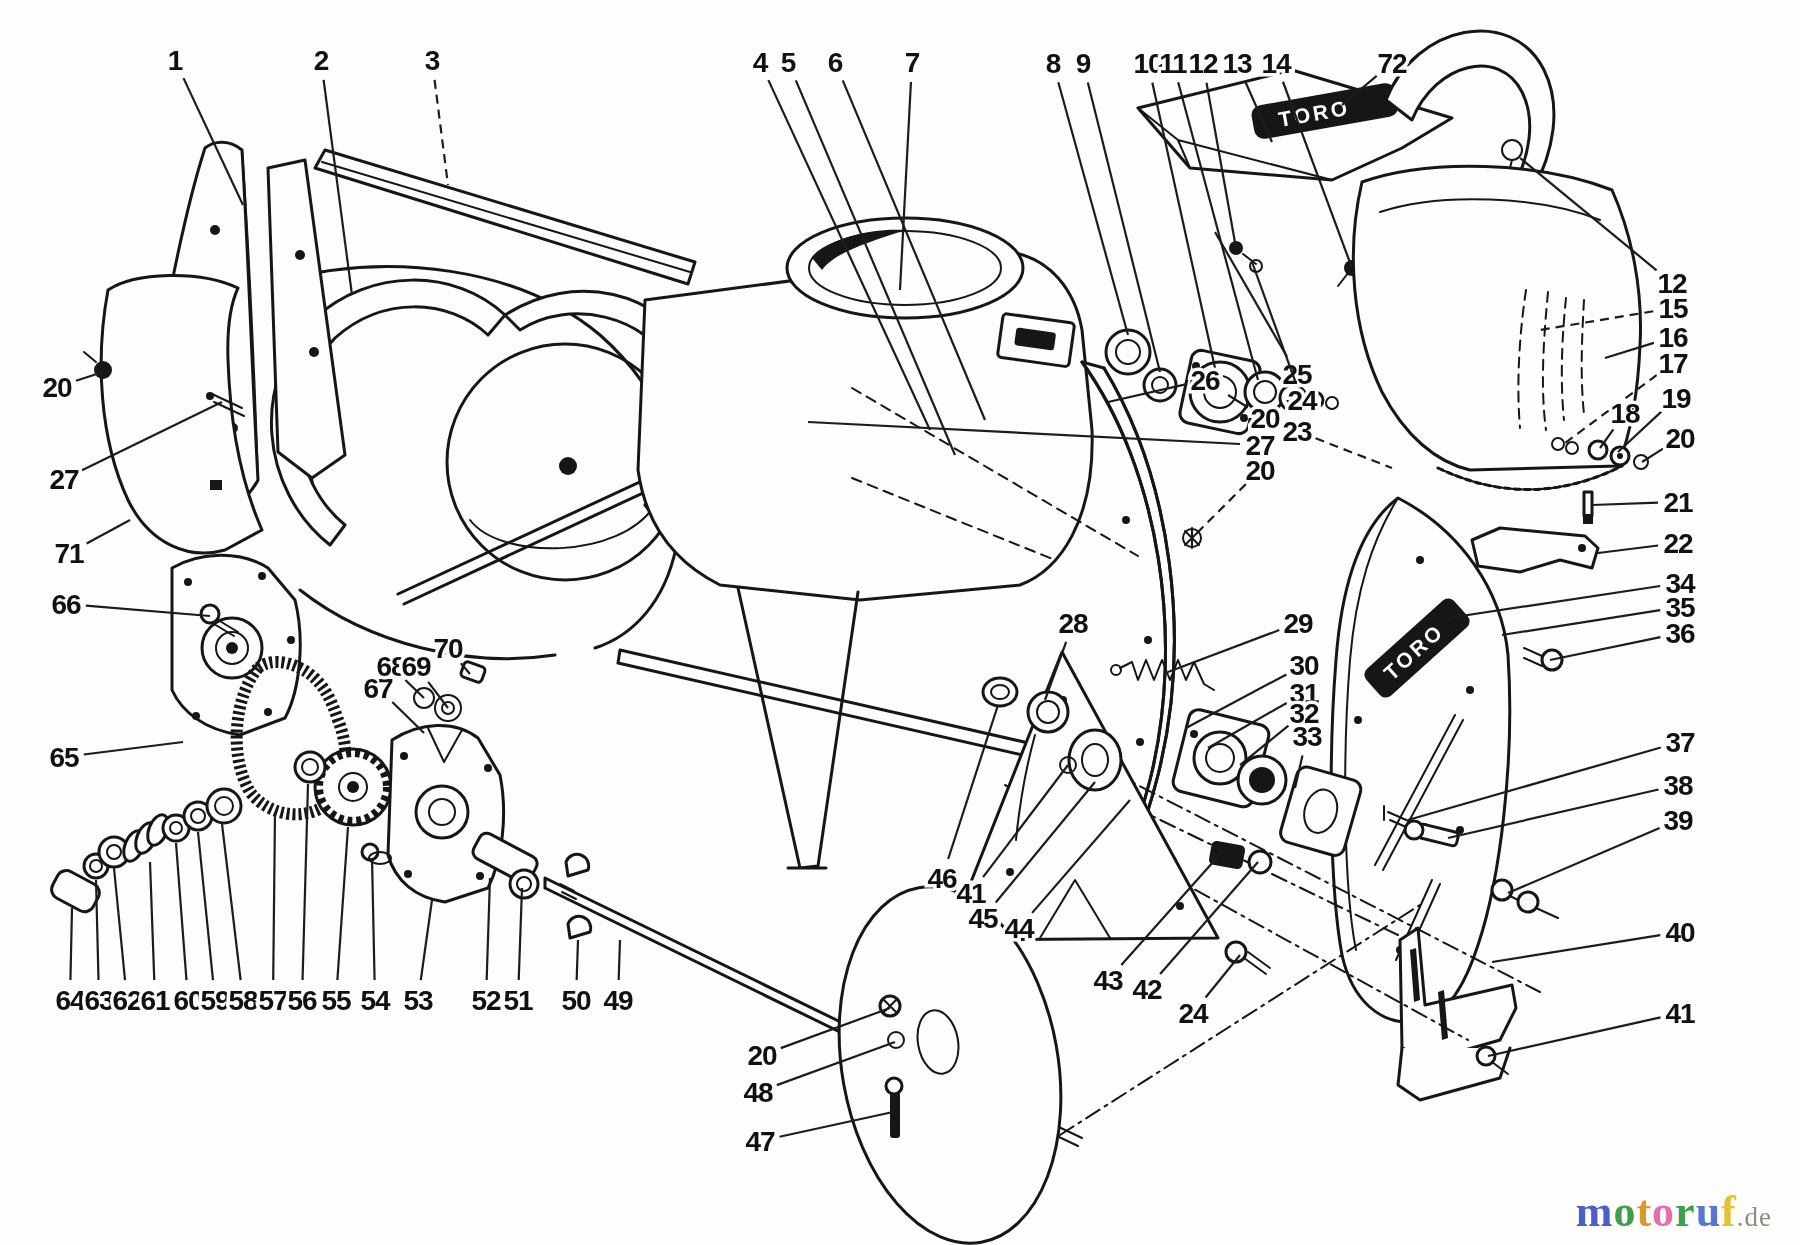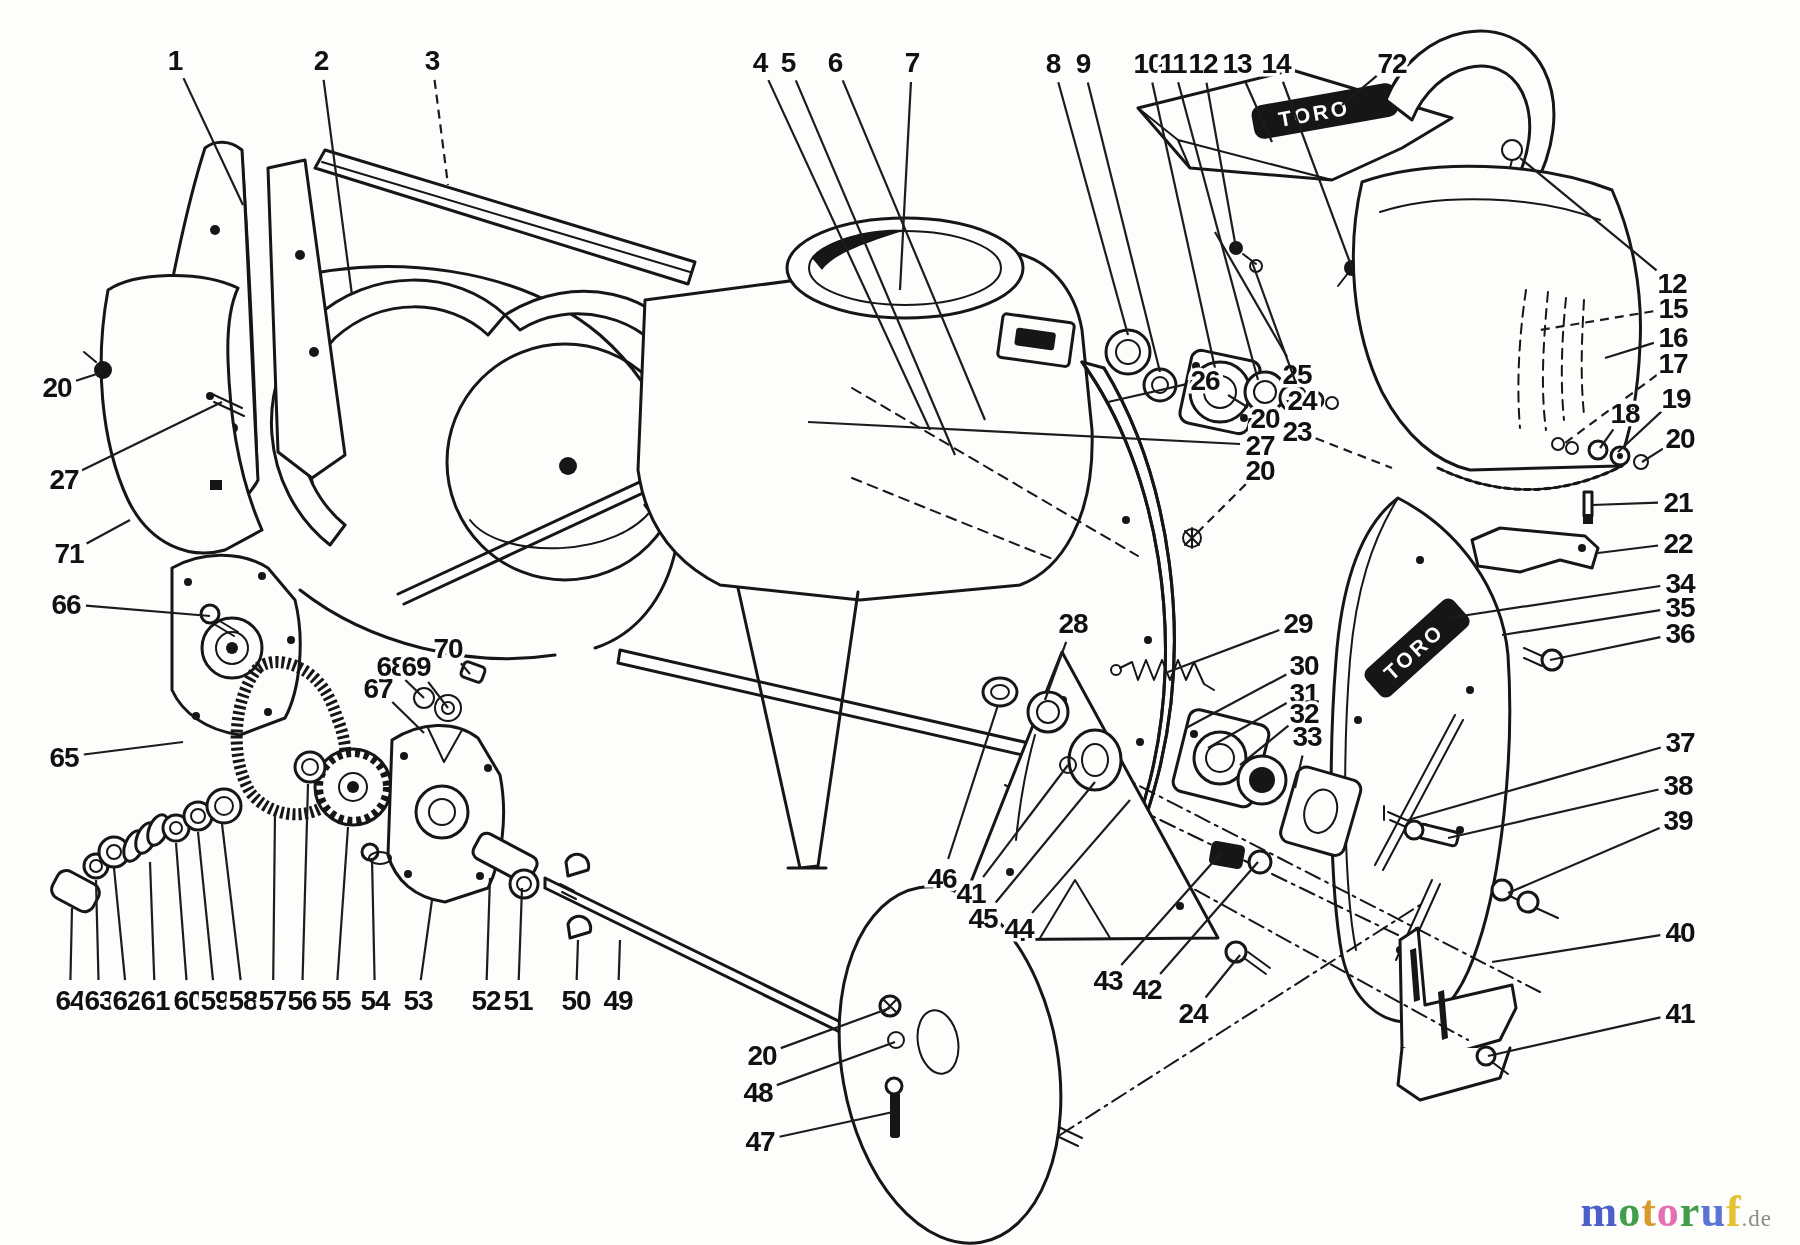--- a/index.html
+++ b/index.html
@@ -13,21 +13,21 @@
   .dash{stroke-dasharray:10 7;}
   .dashdot{stroke-dasharray:16 6 3 6;}
   .hole{fill:#161616;}
   .callout{font:bold 28px "Liberation Sans",sans-serif;letter-spacing:-1px;fill:#111;
            paint-order:stroke;stroke:#fdfdfb;stroke-width:7;}
   .leader{stroke:#1c1c1c;stroke-width:2.2;fill:none;}
   .leader.dashed{stroke-dasharray:9 6;}
   .decaltext{font:bold 21px "Liberation Sans",sans-serif;fill:#ffffff;letter-spacing:3px;}
   #watermark{position:absolute;right:28px;bottom:8px;font-family:"Liberation Serif",serif;
              font-size:44px;font-weight:bold;letter-spacing:1px;}
-  #watermark .suf{font-size:23px;font-weight:normal;}
+  #watermark .suf{font-size:27px;font-weight:normal;}
 </style>
 </head>
 <body>
 
 <div id="stage">
 <svg id="art" width="1800" height="1245" viewBox="0 0 1800 1245">
 
   <g>
     <path class="ln" d="M275,282 C390,250 520,268 600,335 C665,392 692,470 676,548 C665,600 635,635 595,648"></path>
     <path class="ln" d="M300,590 C370,645 470,668 555,655"></path>

